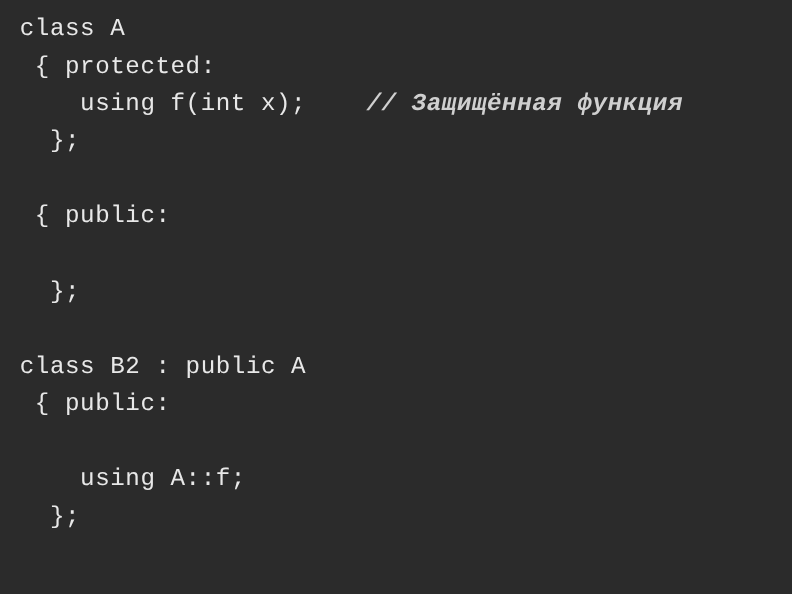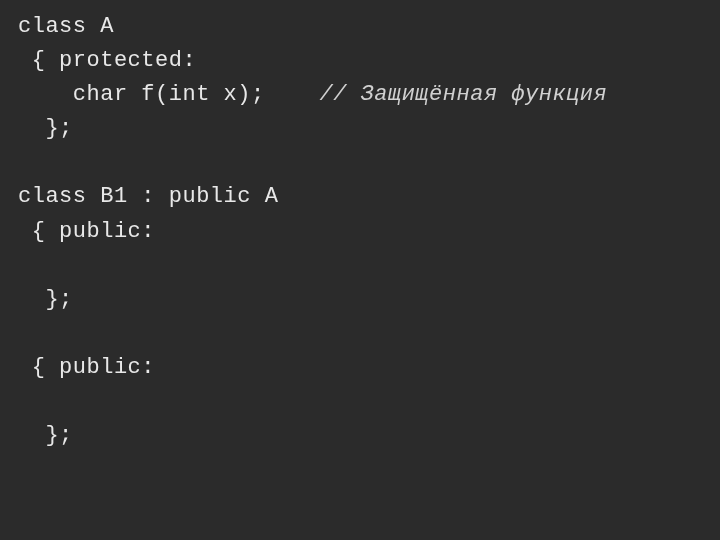--- a/index.html
+++ b/index.html
@@ -17,32 +17,34 @@
       padding: 10px 18px;
       line-height: 1.55;
       letter-spacing: 0.5px;
     }
     .code-line {
       white-space: pre;
     }
     .comment {
       font-style: italic;
       color: #d0d0d0;
+      font-weight: bold;
     }
   </style>
 </head>
 <body>
 
 <div>
   <div class="code-line"><span>class A</span></div>
   <div class="code-line"><span> </span><span>{ protected:</span></div>
-  <div class="code-line"><span>    </span><span>char f(int x);    </span><span class="comment">// Защищённая функция</span></div>
-  <div class="code-line"><span>  </span><span>};</span></div>
-  <div class="code-line"><span></span>&nbsp;</div>
-  <div class="code-line"><span>class B1 : public A</span></div>
-  <div class="code-line"><span> </span><span>{ public:</span></div>
-  <div class="code-line"><span>    </span></div>
+  <div class="code-line"><span>    </span><span>using f(int x);    </span><span class="comment">// Защищённая функция</span></div>
   <div class="code-line"><span>  </span><span>};</span></div>
   <div class="code-line"><span></span>&nbsp;</div>
   <div class="code-line"><span> </span><span>{ public:</span></div>
   <div class="code-line"><span>    </span></div>
   <div class="code-line"><span>  </span><span>};</span></div>
+  <div class="code-line"><span></span>&nbsp;</div>
+  <div class="code-line"><span>class B2 : public A</span></div>
+  <div class="code-line"><span> </span><span>{ public:</span></div>
+  <div class="code-line"><span>    </span></div>
+  <div class="code-line"><span>    </span><span>using A::f;</span></div>
+  <div class="code-line"><span>  </span><span>};</span></div>
 </div>
 
 </body></html>

